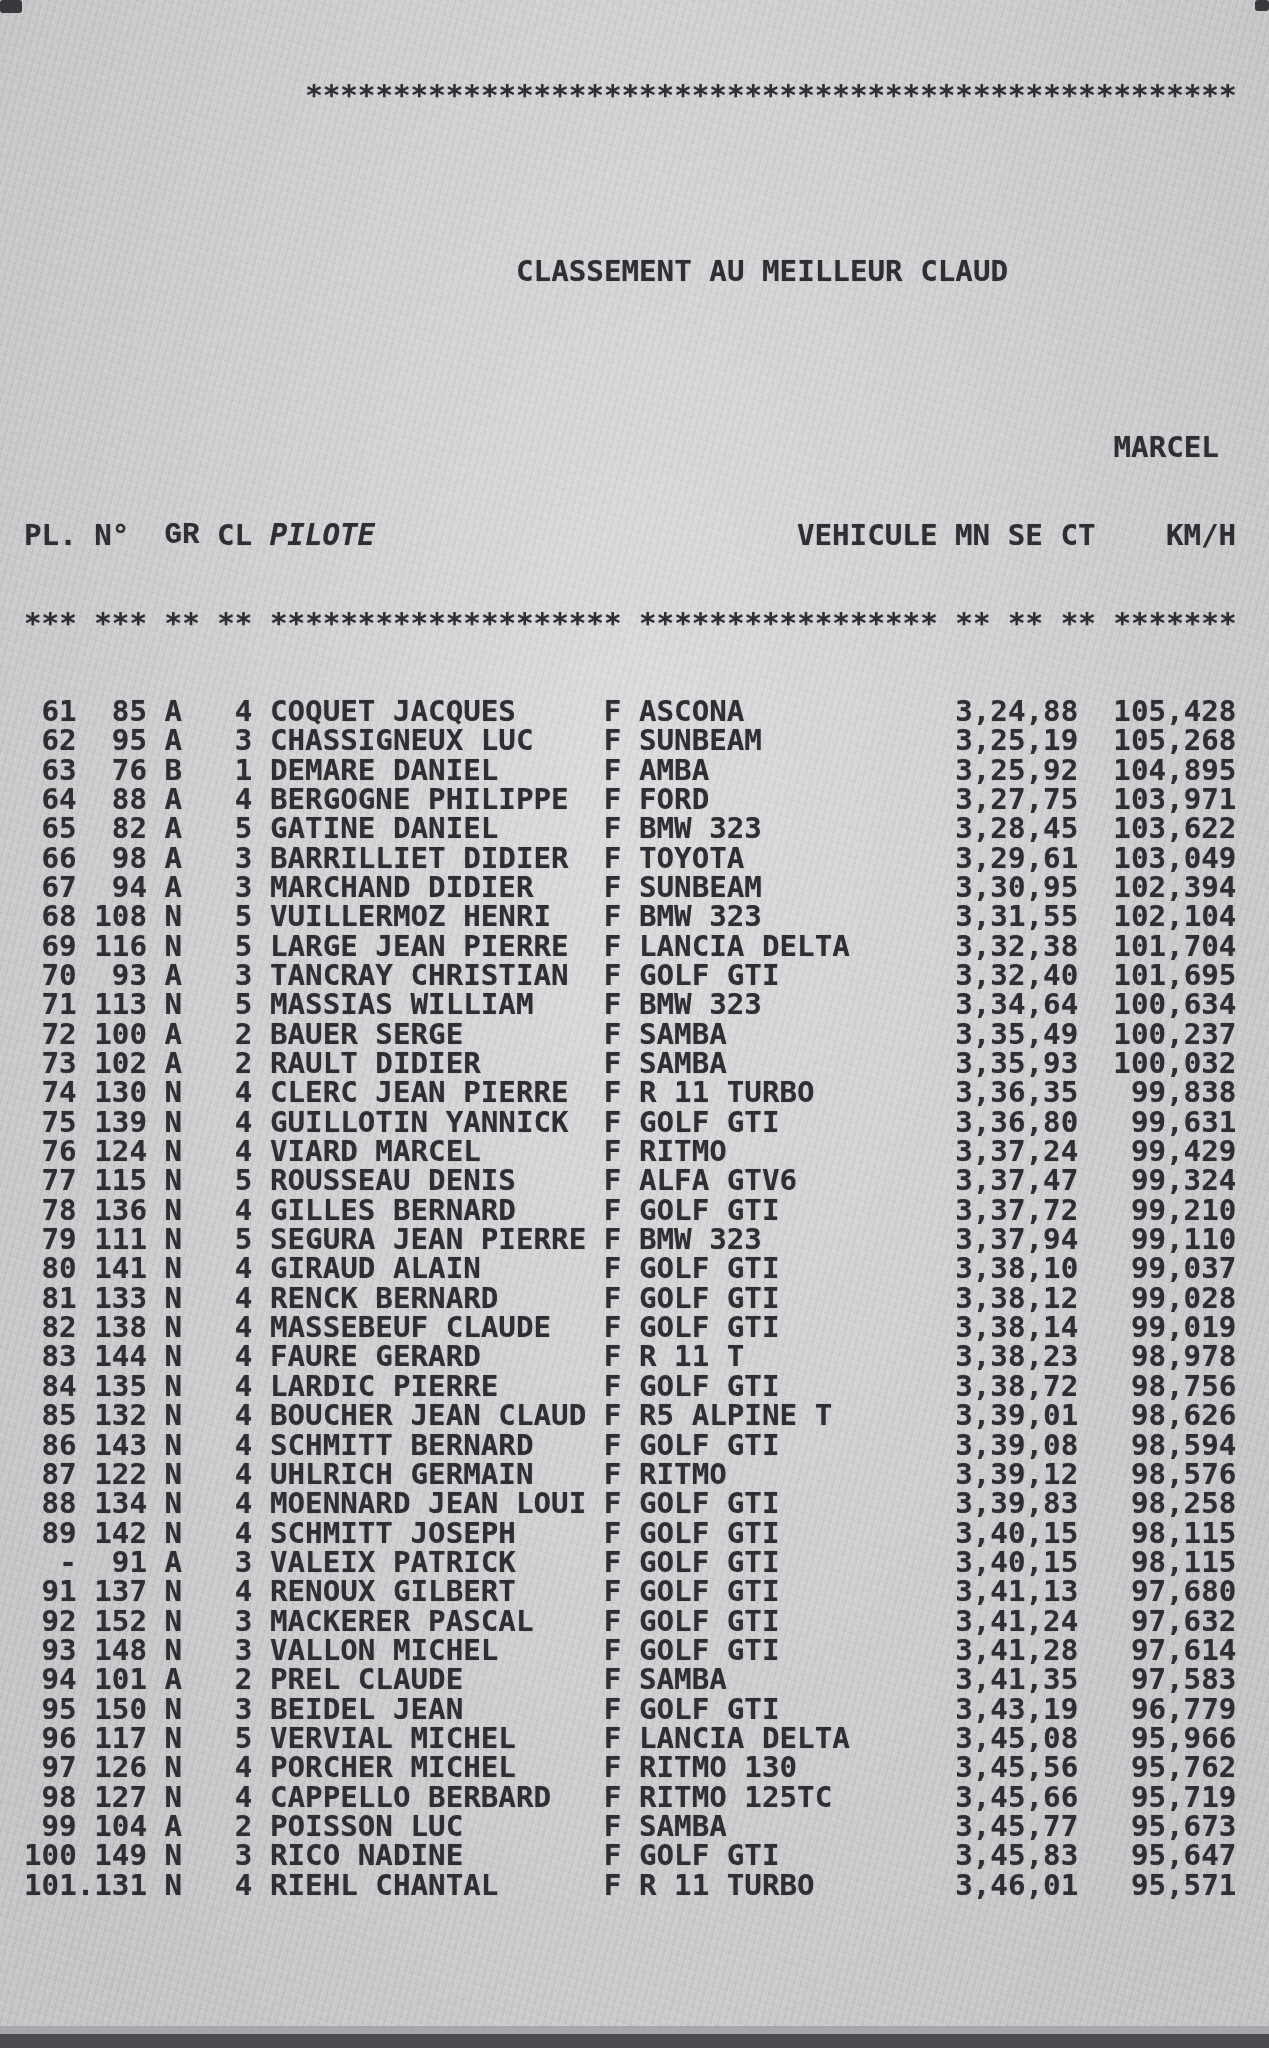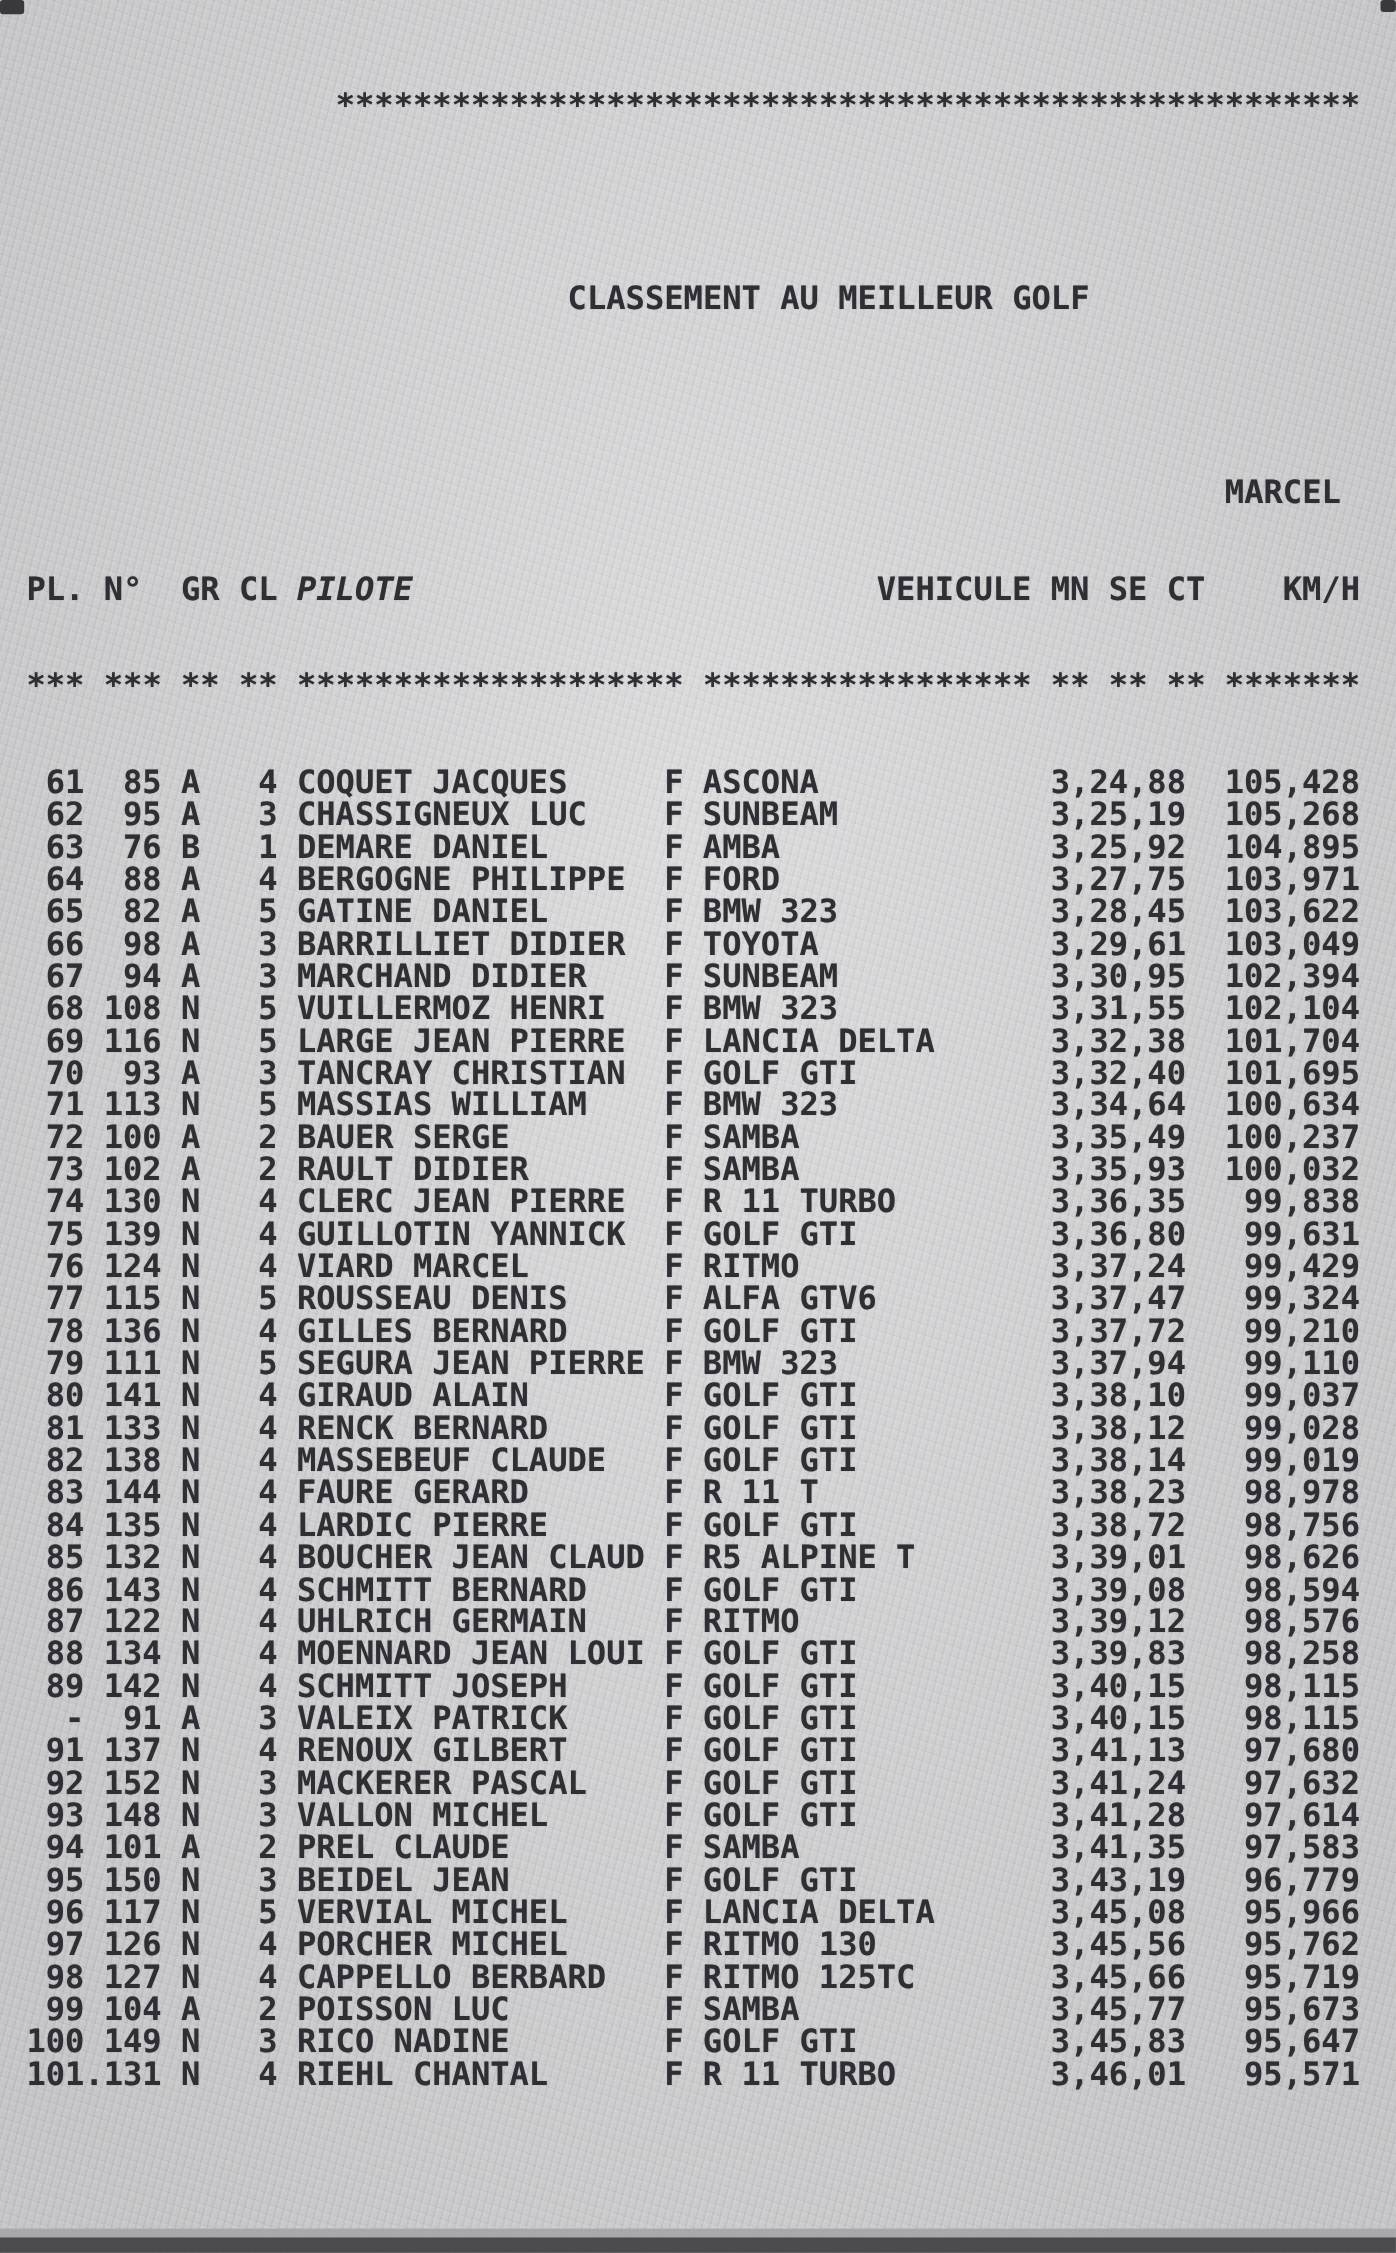--- a/index.html
+++ b/index.html
@@ -25,21 +25,21 @@
   .t-date{margin-left:6ch;}
   .t-ruler{margin-left:16ch;}
   .t-sub{margin-left:28ch;}
   
   .h-vitesse{margin-left:62ch;width:7ch;}
   .h-temps{margin-left:53ch;width:5ch;}
   .h-moyenne{margin-left:4ch;width:7ch;}
   
   .hpl{width:3ch;}
   .hno{width:3ch;margin-left:1ch;}
-  .hgr{width:2ch;margin-left:1ch;}
+  .hgr{width:2ch;margin-left:1ch;font-family:Liberation Mono, monospace;}
   .hcl{width:2ch;margin-left:1ch;}
   .hpi{width:19ch;margin-left:1ch;text-align:left;font-style:italic;}
   .hve{width:19ch;text-align:right;}
   .htm{width:8ch;margin-left:1ch;}
   .hkm{width:7ch;margin-left:1ch;text-align:right;}
   
   .c.pl{width:3ch;text-align:right;}
   .c.no{width:3ch;margin-left:1ch;text-align:right;}
   .c.gr{width:1ch;margin-left:1ch;}
   .c.cl{width:1ch;margin-left:3ch;}
@@ -56,21 +56,21 @@
 </style>
 </head>
 <body>
 
 <div class="corner tl"></div>
 <div class="corner tr"></div>
 
 <div class="sheet">
   <div class="line"><span class="t-ruler">*****************************************************</span></div>
   <div class="line"></div>
-  <div class="line"><span class="t-sub">CLASSEMENT AU MEILLEUR GOLF</span></div>
+  <div class="line"><span class="t-sub">CLASSEMENT AU MEILLEUR CLAUD</span></div>
   <div class="line"></div>
   <div class="line"><span class="h-vitesse">MARCEL</span></div>
   <div class="line"><span class="hpl">PL.</span><span class="hno">N°</span><span class="hgr">GR</span><span class="hcl">CL</span><span class="hpi">PILOTE</span><span class="hve">VEHICULE</span><span class="htm">MN SE CT</span><span class="hkm">KM/H</span></div>
   <div class="line"><span>*** *** ** ** ******************** ***************** ** ** ** *******</span></div>
   <div id="rows"><div class="line row"><span class="c pl">61</span><span class="c no">85</span><span class="c gr">A</span><span class="c cl">4</span><span class="c pi">COQUET JACQUES</span><span class="c fv">F ASCONA</span><span class="c tm">3,24,88</span><span class="c vi">105,428</span></div><div class="line row"><span class="c pl">62</span><span class="c no">95</span><span class="c gr">A</span><span class="c cl">3</span><span class="c pi">CHASSIGNEUX LUC</span><span class="c fv">F SUNBEAM</span><span class="c tm">3,25,19</span><span class="c vi">105,268</span></div><div class="line row"><span class="c pl">63</span><span class="c no">76</span><span class="c gr">B</span><span class="c cl">1</span><span class="c pi">DEMARE DANIEL</span><span class="c fv">F AMBA</span><span class="c tm">3,25,92</span><span class="c vi">104,895</span></div><div class="line row"><span class="c pl">64</span><span class="c no">88</span><span class="c gr">A</span><span class="c cl">4</span><span class="c pi">BERGOGNE PHILIPPE</span><span class="c fv">F FORD</span><span class="c tm">3,27,75</span><span class="c vi">103,971</span></div><div class="line row"><span class="c pl">65</span><span class="c no">82</span><span class="c gr">A</span><span class="c cl">5</span><span class="c pi">GATINE DANIEL</span><span class="c fv">F BMW 323</span><span class="c tm">3,28,45</span><span class="c vi">103,622</span></div><div class="line row"><span class="c pl">66</span><span class="c no">98</span><span class="c gr">A</span><span class="c cl">3</span><span class="c pi">BARRILLIET DIDIER</span><span class="c fv">F TOYOTA</span><span class="c tm">3,29,61</span><span class="c vi">103,049</span></div><div class="line row"><span class="c pl">67</span><span class="c no">94</span><span class="c gr">A</span><span class="c cl">3</span><span class="c pi">MARCHAND DIDIER</span><span class="c fv">F SUNBEAM</span><span class="c tm">3,30,95</span><span class="c vi">102,394</span></div><div class="line row"><span class="c pl">68</span><span class="c no">108</span><span class="c gr">N</span><span class="c cl">5</span><span class="c pi">VUILLERMOZ HENRI</span><span class="c fv">F BMW 323</span><span class="c tm">3,31,55</span><span class="c vi">102,104</span></div><div class="line row"><span class="c pl">69</span><span class="c no">116</span><span class="c gr">N</span><span class="c cl">5</span><span class="c pi">LARGE JEAN PIERRE</span><span class="c fv">F LANCIA DELTA</span><span class="c tm">3,32,38</span><span class="c vi">101,704</span></div><div class="line row"><span class="c pl">70</span><span class="c no">93</span><span class="c gr">A</span><span class="c cl">3</span><span class="c pi">TANCRAY CHRISTIAN</span><span class="c fv">F GOLF GTI</span><span class="c tm">3,32,40</span><span class="c vi">101,695</span></div><div class="line row"><span class="c pl">71</span><span class="c no">113</span><span class="c gr">N</span><span class="c cl">5</span><span class="c pi">MASSIAS WILLIAM</span><span class="c fv">F BMW 323</span><span class="c tm">3,34,64</span><span class="c vi">100,634</span></div><div class="line row"><span class="c pl">72</span><span class="c no">100</span><span class="c gr">A</span><span class="c cl">2</span><span class="c pi">BAUER SERGE</span><span class="c fv">F SAMBA</span><span class="c tm">3,35,49</span><span class="c vi">100,237</span></div><div class="line row"><span class="c pl">73</span><span class="c no">102</span><span class="c gr">A</span><span class="c cl">2</span><span class="c pi">RAULT DIDIER</span><span class="c fv">F SAMBA</span><span class="c tm">3,35,93</span><span class="c vi">100,032</span></div><div class="line row"><span class="c pl">74</span><span class="c no">130</span><span class="c gr">N</span><span class="c cl">4</span><span class="c pi">CLERC JEAN PIERRE</span><span class="c fv">F R 11 TURBO</span><span class="c tm">3,36,35</span><span class="c vi">99,838</span></div><div class="line row"><span class="c pl">75</span><span class="c no">139</span><span class="c gr">N</span><span class="c cl">4</span><span class="c pi">GUILLOTIN YANNICK</span><span class="c fv">F GOLF GTI</span><span class="c tm">3,36,80</span><span class="c vi">99,631</span></div><div class="line row"><span class="c pl">76</span><span class="c no">124</span><span class="c gr">N</span><span class="c cl">4</span><span class="c pi">VIARD MARCEL</span><span class="c fv">F RITMO</span><span class="c tm">3,37,24</span><span class="c vi">99,429</span></div><div class="line row"><span class="c pl">77</span><span class="c no">115</span><span class="c gr">N</span><span class="c cl">5</span><span class="c pi">ROUSSEAU DENIS</span><span class="c fv">F ALFA GTV6</span><span class="c tm">3,37,47</span><span class="c vi">99,324</span></div><div class="line row"><span class="c pl">78</span><span class="c no">136</span><span class="c gr">N</span><span class="c cl">4</span><span class="c pi">GILLES BERNARD</span><span class="c fv">F GOLF GTI</span><span class="c tm">3,37,72</span><span class="c vi">99,210</span></div><div class="line row"><span class="c pl">79</span><span class="c no">111</span><span class="c gr">N</span><span class="c cl">5</span><span class="c pi">SEGURA JEAN PIERRE</span><span class="c fv">F BMW 323</span><span class="c tm">3,37,94</span><span class="c vi">99,110</span></div><div class="line row"><span class="c pl">80</span><span class="c no">141</span><span class="c gr">N</span><span class="c cl">4</span><span class="c pi">GIRAUD ALAIN</span><span class="c fv">F GOLF GTI</span><span class="c tm">3,38,10</span><span class="c vi">99,037</span></div><div class="line row"><span class="c pl">81</span><span class="c no">133</span><span class="c gr">N</span><span class="c cl">4</span><span class="c pi">RENCK BERNARD</span><span class="c fv">F GOLF GTI</span><span class="c tm">3,38,12</span><span class="c vi">99,028</span></div><div class="line row"><span class="c pl">82</span><span class="c no">138</span><span class="c gr">N</span><span class="c cl">4</span><span class="c pi">MASSEBEUF CLAUDE</span><span class="c fv">F GOLF GTI</span><span class="c tm">3,38,14</span><span class="c vi">99,019</span></div><div class="line row"><span class="c pl">83</span><span class="c no">144</span><span class="c gr">N</span><span class="c cl">4</span><span class="c pi">FAURE GERARD</span><span class="c fv">F R 11 T</span><span class="c tm">3,38,23</span><span class="c vi">98,978</span></div><div class="line row"><span class="c pl">84</span><span class="c no">135</span><span class="c gr">N</span><span class="c cl">4</span><span class="c pi">LARDIC PIERRE</span><span class="c fv">F GOLF GTI</span><span class="c tm">3,38,72</span><span class="c vi">98,756</span></div><div class="line row"><span class="c pl">85</span><span class="c no">132</span><span class="c gr">N</span><span class="c cl">4</span><span class="c pi">BOUCHER JEAN CLAUD</span><span class="c fv">F R5 ALPINE T</span><span class="c tm">3,39,01</span><span class="c vi">98,626</span></div><div class="line row"><span class="c pl">86</span><span class="c no">143</span><span class="c gr">N</span><span class="c cl">4</span><span class="c pi">SCHMITT BERNARD</span><span class="c fv">F GOLF GTI</span><span class="c tm">3,39,08</span><span class="c vi">98,594</span></div><div class="line row"><span class="c pl">87</span><span class="c no">122</span><span class="c gr">N</span><span class="c cl">4</span><span class="c pi">UHLRICH GERMAIN</span><span class="c fv">F RITMO</span><span class="c tm">3,39,12</span><span class="c vi">98,576</span></div><div class="line row"><span class="c pl">88</span><span class="c no">134</span><span class="c gr">N</span><span class="c cl">4</span><span class="c pi">MOENNARD JEAN LOUI</span><span class="c fv">F GOLF GTI</span><span class="c tm">3,39,83</span><span class="c vi">98,258</span></div><div class="line row"><span class="c pl">89</span><span class="c no">142</span><span class="c gr">N</span><span class="c cl">4</span><span class="c pi">SCHMITT JOSEPH</span><span class="c fv">F GOLF GTI</span><span class="c tm">3,40,15</span><span class="c vi">98,115</span></div><div class="line row"><span class="c pl">-</span><span class="c no">91</span><span class="c gr">A</span><span class="c cl">3</span><span class="c pi">VALEIX PATRICK</span><span class="c fv">F GOLF GTI</span><span class="c tm">3,40,15</span><span class="c vi">98,115</span></div><div class="line row"><span class="c pl">91</span><span class="c no">137</span><span class="c gr">N</span><span class="c cl">4</span><span class="c pi">RENOUX GILBERT</span><span class="c fv">F GOLF GTI</span><span class="c tm">3,41,13</span><span class="c vi">97,680</span></div><div class="line row"><span class="c pl">92</span><span class="c no">152</span><span class="c gr">N</span><span class="c cl">3</span><span class="c pi">MACKERER PASCAL</span><span class="c fv">F GOLF GTI</span><span class="c tm">3,41,24</span><span class="c vi">97,632</span></div><div class="line row"><span class="c pl">93</span><span class="c no">148</span><span class="c gr">N</span><span class="c cl">3</span><span class="c pi">VALLON MICHEL</span><span class="c fv">F GOLF GTI</span><span class="c tm">3,41,28</span><span class="c vi">97,614</span></div><div class="line row"><span class="c pl">94</span><span class="c no">101</span><span class="c gr">A</span><span class="c cl">2</span><span class="c pi">PREL CLAUDE</span><span class="c fv">F SAMBA</span><span class="c tm">3,41,35</span><span class="c vi">97,583</span></div><div class="line row"><span class="c pl">95</span><span class="c no">150</span><span class="c gr">N</span><span class="c cl">3</span><span class="c pi">BEIDEL JEAN</span><span class="c fv">F GOLF GTI</span><span class="c tm">3,43,19</span><span class="c vi">96,779</span></div><div class="line row"><span class="c pl">96</span><span class="c no">117</span><span class="c gr">N</span><span class="c cl">5</span><span class="c pi">VERVIAL MICHEL</span><span class="c fv">F LANCIA DELTA</span><span class="c tm">3,45,08</span><span class="c vi">95,966</span></div><div class="line row"><span class="c pl">97</span><span class="c no">126</span><span class="c gr">N</span><span class="c cl">4</span><span class="c pi">PORCHER MICHEL</span><span class="c fv">F RITMO 130</span><span class="c tm">3,45,56</span><span class="c vi">95,762</span></div><div class="line row"><span class="c pl">98</span><span class="c no">127</span><span class="c gr">N</span><span class="c cl">4</span><span class="c pi">CAPPELLO BERBARD</span><span class="c fv">F RITMO 125TC</span><span class="c tm">3,45,66</span><span class="c vi">95,719</span></div><div class="line row"><span class="c pl">99</span><span class="c no">104</span><span class="c gr">A</span><span class="c cl">2</span><span class="c pi">POISSON LUC</span><span class="c fv">F SAMBA</span><span class="c tm">3,45,77</span><span class="c vi">95,673</span></div><div class="line row"><span class="c pl">100</span><span class="c no">149</span><span class="c gr">N</span><span class="c cl">3</span><span class="c pi">RICO NADINE</span><span class="c fv">F GOLF GTI</span><span class="c tm">3,45,83</span><span class="c vi">95,647</span></div><div class="line row"><span class="c pl">101.</span><span class="c no">131</span><span class="c gr">N</span><span class="c cl">4</span><span class="c pi">RIEHL CHANTAL</span><span class="c fv">F R 11 TURBO</span><span class="c tm">3,46,01</span><span class="c vi">95,571</span></div></div>
 </div>
 
 <div class="bottom-band"></div>
 <div class="bottom-strip"></div>
 

